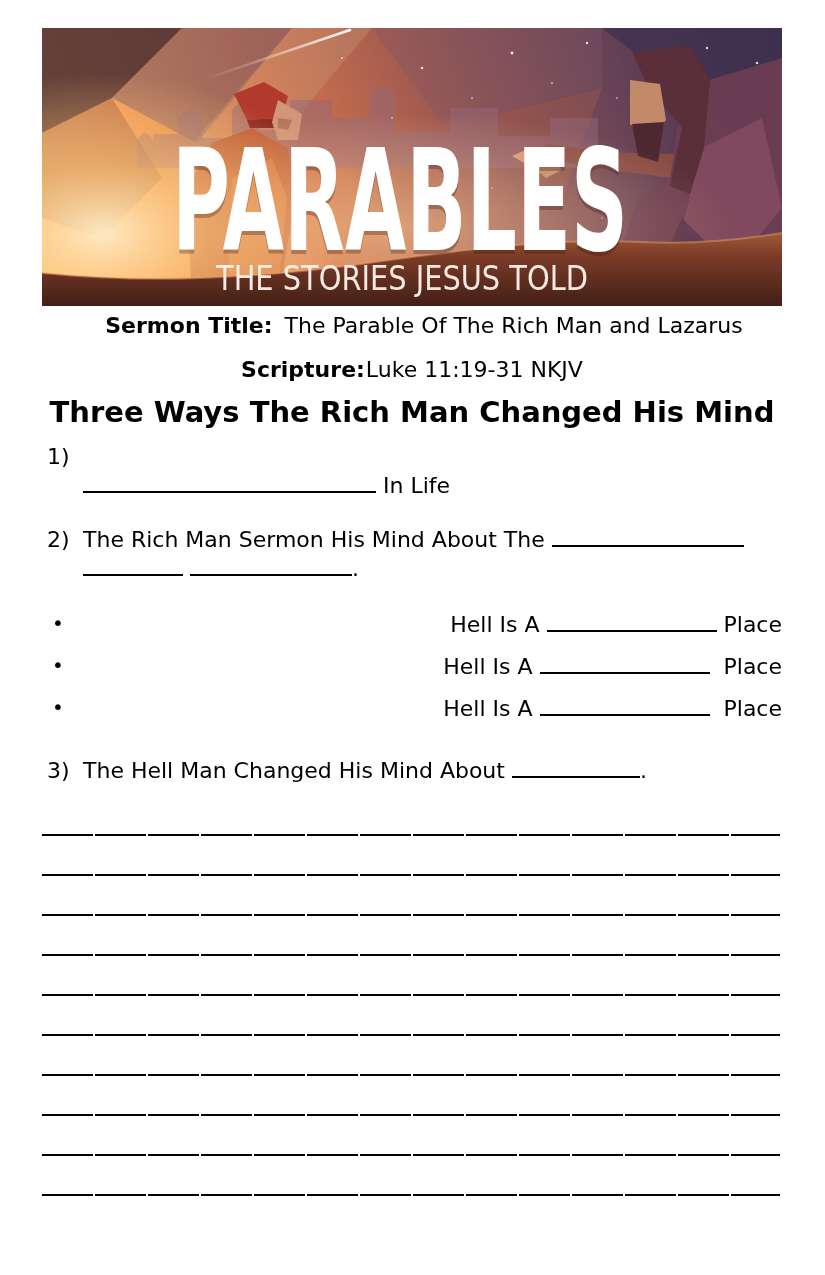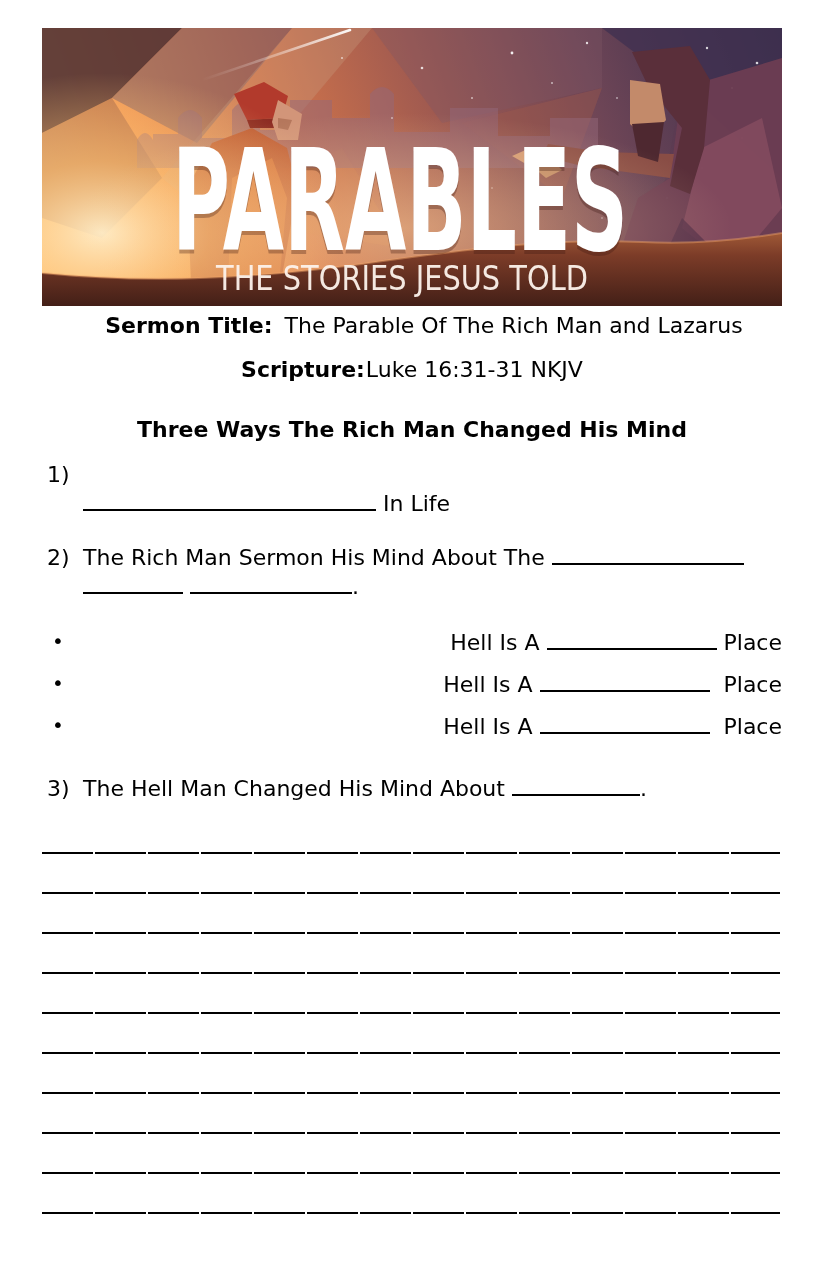--- a/index.html
+++ b/index.html
@@ -19,22 +19,22 @@
   .banner svg { display:block; }
 
   .center-line { text-align:center; font-size:22px; line-height:28px; }
   .line-sermon   { margin-top:6px;  }
   .line-scripture{ margin-top:16px; }
   .lbl { font-weight:bold; }
   .lbl-sermon { margin-right:12px;margin-left:24px; }
   .lbl-scripture { margin-right:1px; }
 
   .outline-heading {
-    margin-top:32px; text-align:center;
-    font-size:22px; line-height:28px; font-weight:bold;
+    margin-top:14px; text-align:center;
+    font-size:29px; line-height:28px; font-weight:bold;
   }
 
   .numbered { display:flex; font-size:22px; line-height:29px; }
   .numbered .num { flex:none; width:41px; padding-left:5px; }
   .numbered .body { flex:1; }
 
   .item-1 { margin-top:16px; }
   .item-2 { margin-top:25px; }
   .item-3 { margin-top:36px; }
 
@@ -172,21 +172,21 @@
         <text x="358" y="222" text-anchor="middle" font-family="DejaVu Sans, Liberation Sans, sans-serif" font-weight="bold" font-size="140" fill="#ffffff" textLength="456" lengthAdjust="spacingAndGlyphs">PARABLES</text>
         <text x="360" y="262" text-anchor="middle" font-family="DejaVu Sans, Liberation Sans, sans-serif" font-size="34" fill="#fdf3ec" opacity="0.95" textLength="372" lengthAdjust="spacingAndGlyphs">THE STORIES JESUS TOLD</text>
       </svg>
     </div>
 
     <div class="center-line line-sermon">
       <span class="lbl lbl-sermon">Sermon Title:</span><span>The Parable Of The Rich Man and Lazarus</span>
     </div>
 
     <div class="center-line line-scripture">
-      <span class="lbl lbl-scripture">Scripture:</span><span>Luke 16:31-31 NKJV</span>
+      <span class="lbl lbl-scripture">Scripture:</span><span>Luke 11:19-31 NKJV</span>
     </div>
 
     <div class="outline-heading">Three Ways The Rich Man Changed His Mind</div>
 
     <div class="numbered item-1">
       <span class="num">1)</span>
       <div class="body">
         <br>
         <span class="blank" style="width:293px"></span>
         <span>In Life</span>

